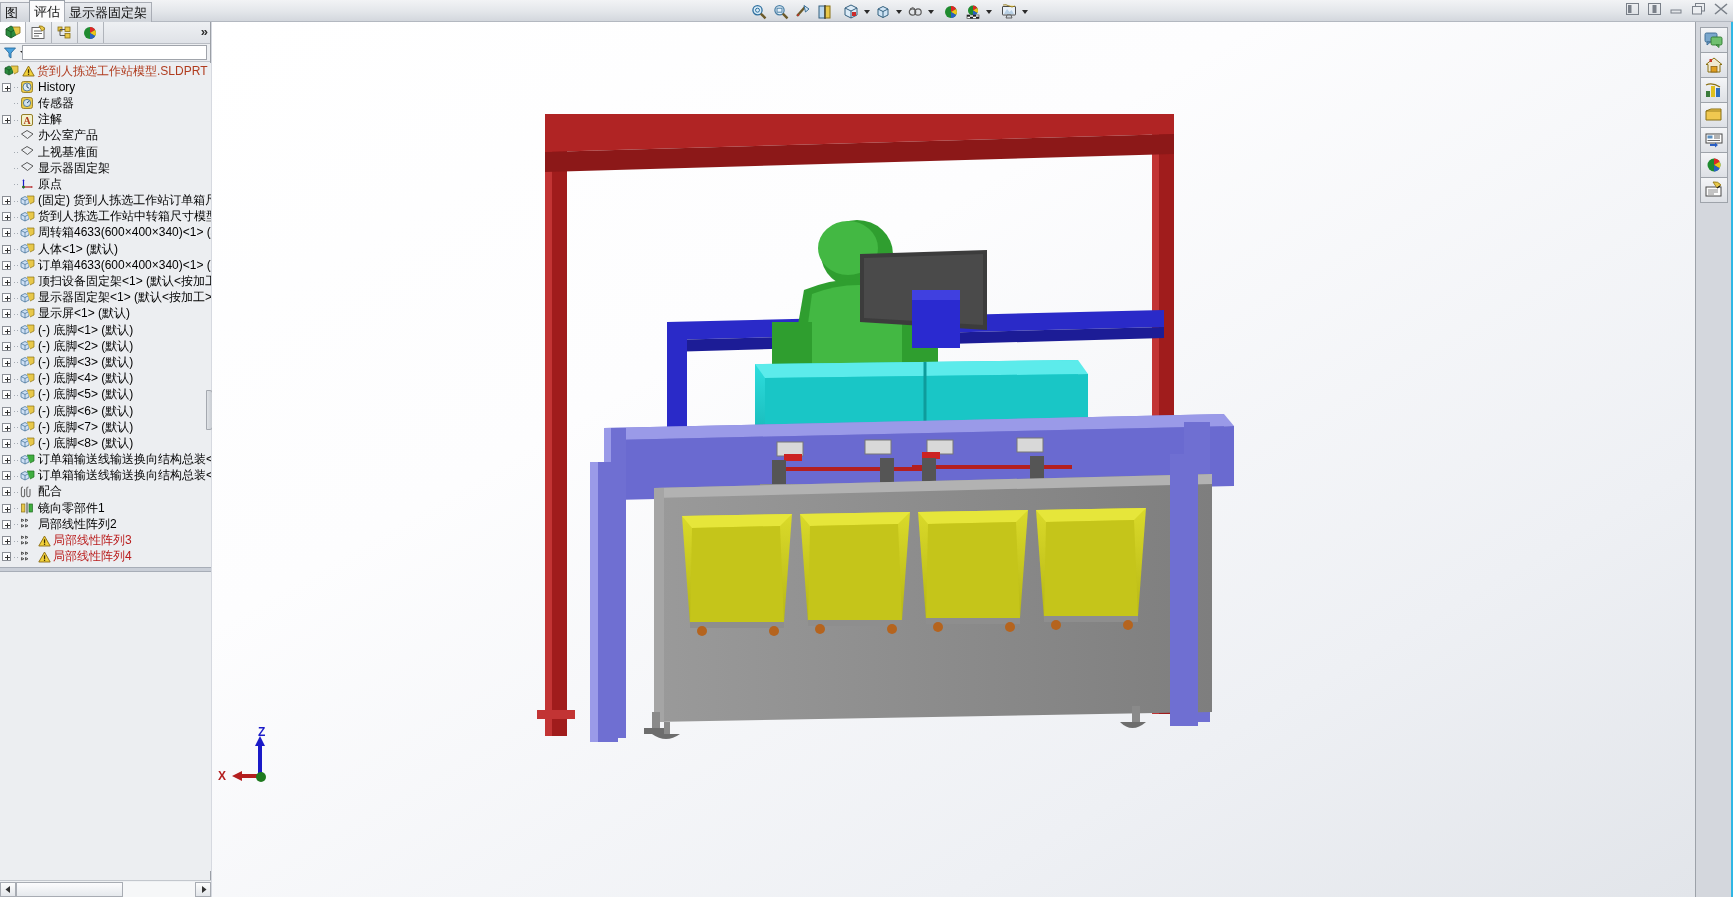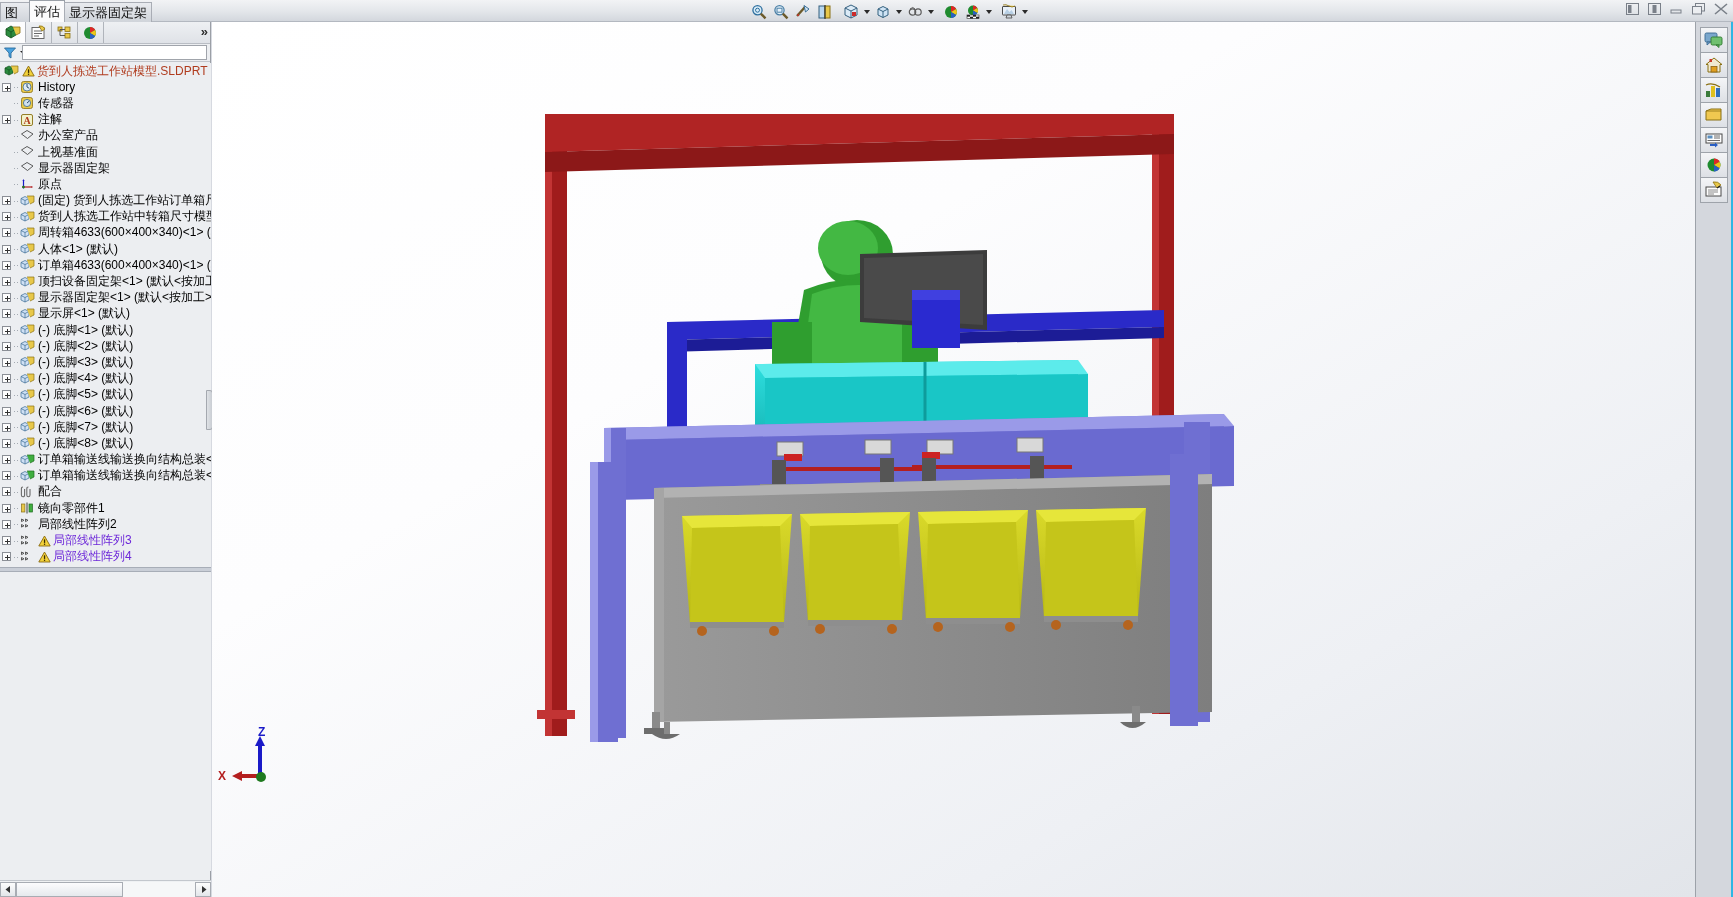--- a/index.html
+++ b/index.html
@@ -137,21 +137,21 @@
     border: 1px solid #8b8f96; background: #fdfdfd;
     position: relative; flex: none;
   }
   .plus::before { content:""; position:absolute; left:2px; top:4px; width:5px; height:1px; background:#333; }
   .plus::after  { content:""; position:absolute; left:4px; top:2px; width:1px; height:5px; background:#333; }
   .plus.hidden { visibility: hidden; }
   .dots { width: 8px; flex:none; color:#9aa0a8; font-size:9px; text-align:center; }
   .ico { width: 15px; height: 14px; margin-right: 3px; flex: none; display:flex;align-items:center;justify-content:center; }
   .warn { width: 13px; height: 12px; margin-right: 2px; flex:none; display:flex;align-items:center;justify-content:center;}
   .tlabel { overflow: hidden; text-overflow: clip; }
-  .tlabel.amber { color: #6d28d9; }
+  .tlabel.amber { color: #b91c1c; }
   .tlabel.red { color: #b03c1f; }
   .tree-sep {
     position:absolute; left:0; right:0;
     height: 5px;
     background: #c9ced7;
     border-top: 1px solid #a7adb7;
     border-bottom: 1px solid #a7adb7;
   }
 
   .hsb {

